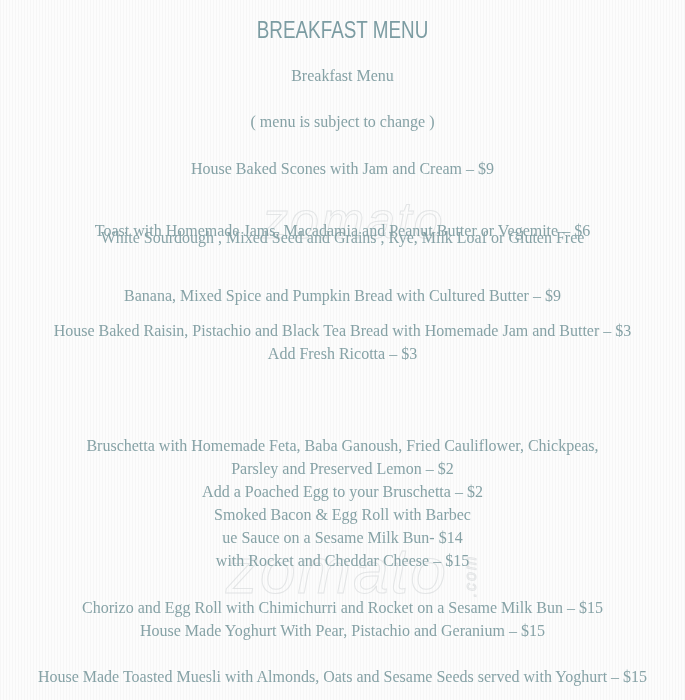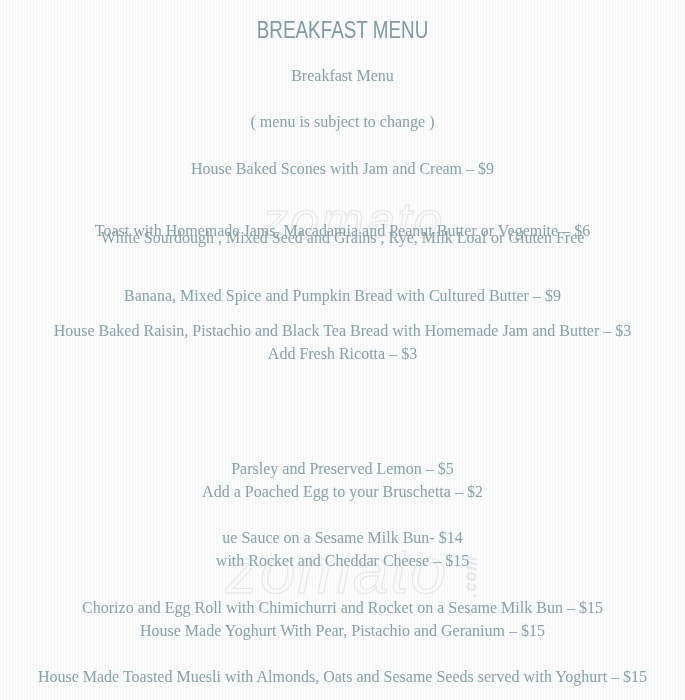--- a/index.html
+++ b/index.html
@@ -102,22 +102,24 @@
 
   <p class="line" style="top:219px">Toast with Homemade Jams, Macadamia and Peanut Butter or Vegemite – $6</p>
   <p class="line" style="top:226px">White Sourdough , Mixed Seed and Grains , Rye, Milk Loaf or Gluten Free</p>
 
   <p class="line" style="top:284px">Banana, Mixed Spice and Pumpkin Bread with Cultured Butter – $9</p>
 
   <p class="line" style="top:319px">House Baked Raisin, Pistachio and Black Tea Bread with Homemade Jam and Butter – $3</p>
   <p class="line" style="top:342px">Add Fresh Ricotta – $3</p>
 
 
-  <p class="line" style="top:457px">Parsley and Preserved Lemon – $5</p>
+  <p class="line" style="top:434px">Bruschetta with Homemade Feta, Baba Ganoush, Fried Cauliflower, Chickpeas,</p>
+  <p class="line" style="top:457px">Parsley and Preserved Lemon – $2</p>
   <p class="line" style="top:480px">Add a Poached Egg to your Bruschetta – $2</p>
+  <p class="line" style="top:503px">Smoked Bacon &amp; Egg Roll with Barbec</p>
   <p class="line" style="top:526px">ue Sauce on a Sesame Milk Bun- $14</p>
   <p class="line" style="top:549px">with Rocket and Cheddar Cheese – $15</p>
 
   <p class="line" style="top:596px">Chorizo and Egg Roll with Chimichurri and Rocket on a Sesame Milk Bun – $15</p>
   <p class="line" style="top:619px">House Made Yoghurt With Pear, Pistachio and Geranium – $15</p>
 
   <p class="line" style="top:665px">House Made Toasted Muesli with Almonds, Oats and Sesame Seeds served with Yoghurt – $15</p>
 
 </div>
 

